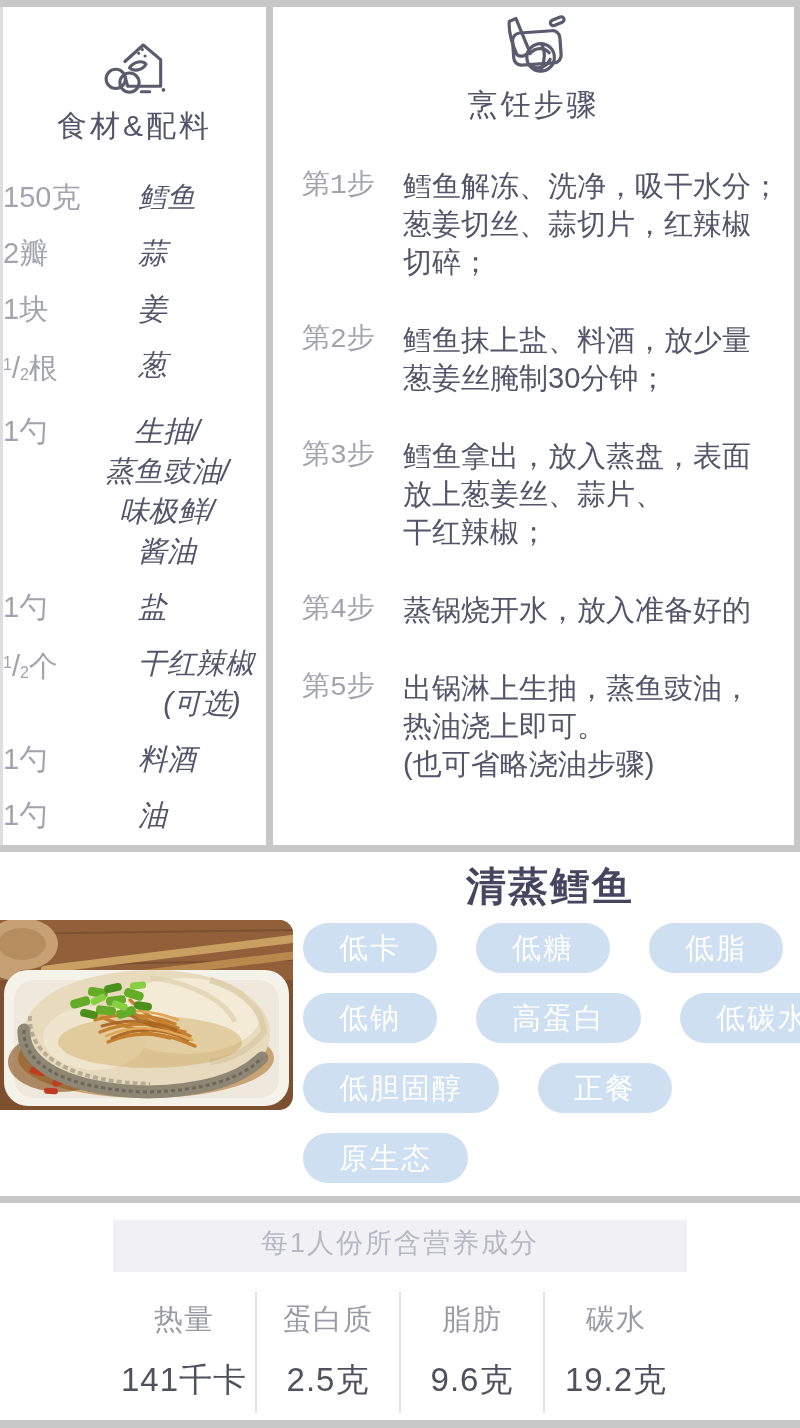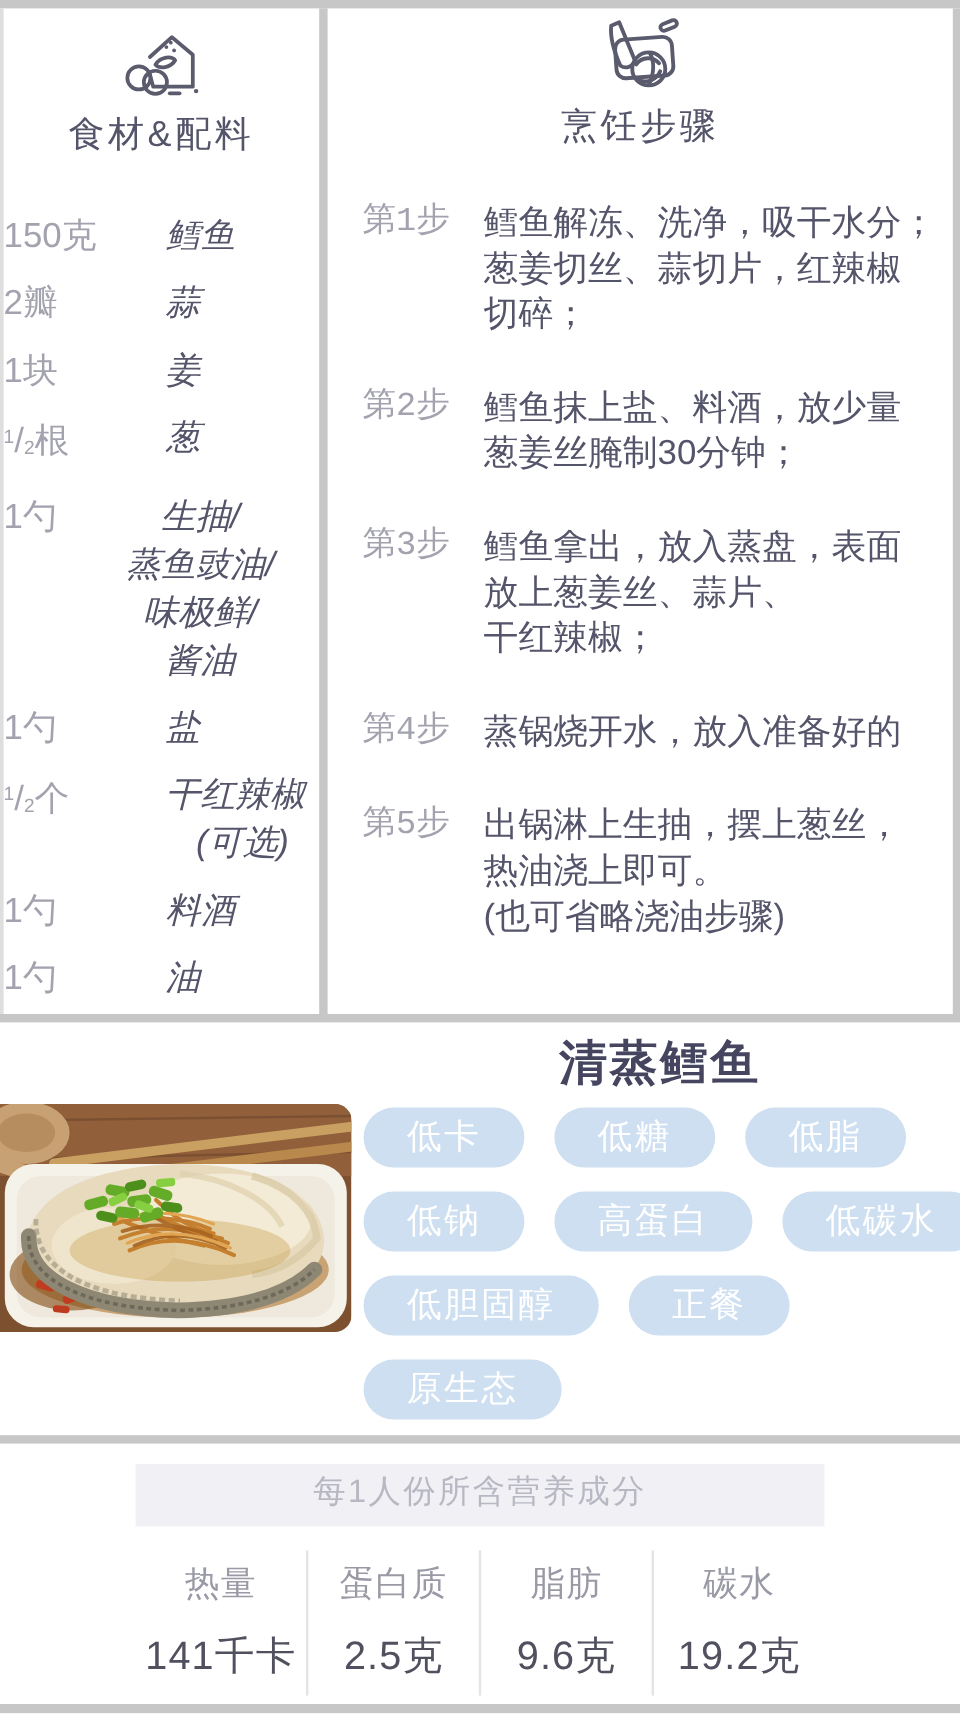--- a/index.html
+++ b/index.html
@@ -23,21 +23,21 @@
   }
   .bar{position:absolute;background:var(--border-gray);}
   #bar-top{left:0;top:0;width:800px;height:7px;}
   #bar-mid{left:0;top:845px;width:800px;height:7px;}
   #bar-tags{left:0;top:1196px;width:800px;height:7px;}
   #bar-bottom{left:0;top:1420px;width:800px;height:8px;}
   #divider-v{left:266px;top:7px;width:7px;height:838px;}
   #border-right{left:794px;top:7px;width:6px;height:838px;}
   #border-left{left:0;top:7px;width:3px;height:838px;background:var(--border-light);}
 
-  .panel-left{position:absolute;left:3px;top:7px;width:263px;height:838px;box-sizing:border-box;padding-top:13px;}
+  .panel-left{position:absolute;left:3px;top:7px;width:263px;height:838px;box-sizing:border-box;padding-top:27px;}
   .panel-right{position:absolute;left:273px;top:7px;width:521px;height:838px;box-sizing:border-box;padding-top:8px;}
   .panel-header{text-align:center;}
   .panel-icon{display:block;margin:0 auto;}
   .panel-title{font-size:30px;color:var(--text-dark);letter-spacing:3px;margin-top:6px;}
 
   .ing-list{position:absolute;left:0;top:170px;width:263px;}
   .ing-row{display:flex;margin-bottom:16px;}
   .amount{width:95px;flex:none;font-size:29px;color:var(--text-muted);line-height:40px;white-space:nowrap;}
   .amount sup{font-size:0.55em;vertical-align:0.5em;}
   .amount sub{font-size:0.55em;vertical-align:-0.1em;}
@@ -49,21 +49,21 @@
   .steps-list{position:absolute;left:0;top:160px;width:521px;}
   .step{display:flex;margin-bottom:40px;}
   .step-label{flex:none;width:74px;margin-left:29px;font-size:28px;color:var(--text-muted);line-height:38px;white-space:nowrap;font-family:Liberation Mono, monospace;}
   .step-text{margin-left:27px;font-size:29px;color:var(--text-dark);line-height:38px;}
   .step-line{white-space:nowrap;}
 
   .dish-title{position:absolute;left:300px;top:862px;width:500px;text-align:center;
     font-size:40px;line-height:48px;font-weight:600;color:var(--title-color);letter-spacing:2px;}
   .photo{position:absolute;left:0;top:920px;width:293px;height:190px;border-radius:0 14px 14px 0;overflow:hidden;}
   .tags{position:absolute;left:303px;top:923px;width:497px;}
-  .tag-row{display:flex;gap:25px;margin-bottom:20px;}
+  .tag-row{display:flex;gap:39px;margin-bottom:20px;}
   .tag{height:50px;border-radius:25px;background:var(--tag-bg);color:var(--tag-text);
     font-size:29px;line-height:50px;padding:0 36px;letter-spacing:2px;white-space:nowrap;}
 
   .nutri-band{position:absolute;left:113px;top:1220px;width:574px;height:52px;background:var(--band-bg);
     color:var(--band-text);font-size:27px;line-height:46px;text-align:center;letter-spacing:2px;}
   .nutri-grid{position:absolute;left:113px;top:1292px;width:574px;display:flex;}
   .nutri-col{flex:1;text-align:center;padding:8px 0 10px 0;}
   .nutri-col + .nutri-col{border-left:2px solid var(--divider-light);}
   .nutri-label{font-size:29px;color:var(--nutri-label);letter-spacing:1px;}
   .nutri-value{font-size:33px;color:var(--nutri-value);margin-top:18px;font-weight:500;letter-spacing:1px;}
@@ -215,21 +215,21 @@
   <div class="step">
     <div class="step-label">第4步</div>
     <div class="step-text">
             <div class="step-line">蒸锅烧开水，放入准备好的</div>
           </div>
   </div>
 
   <div class="step">
     <div class="step-label">第5步</div>
     <div class="step-text">
-            <div class="step-line">出锅淋上生抽，摆上葱丝，</div>
+            <div class="step-line">出锅淋上生抽，蒸鱼豉油，</div>
             <div class="step-line">热油浇上即可。</div>
             <div class="step-line">(也可省略浇油步骤)</div>
           </div>
   </div>
 </div>
   </div>
 
   <div class="dish-title">清蒸鳕鱼</div>
 
   <div class="photo">

